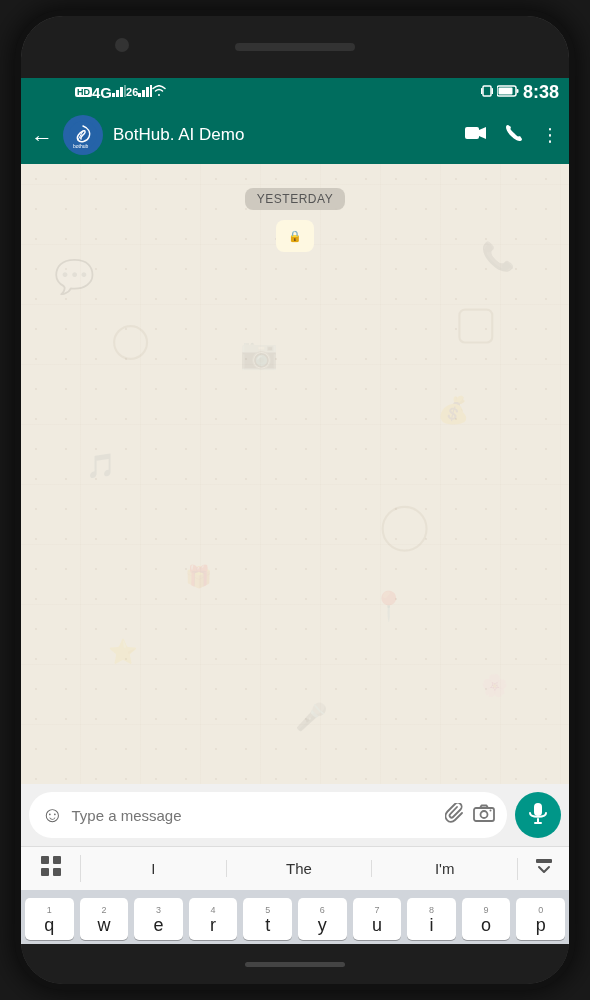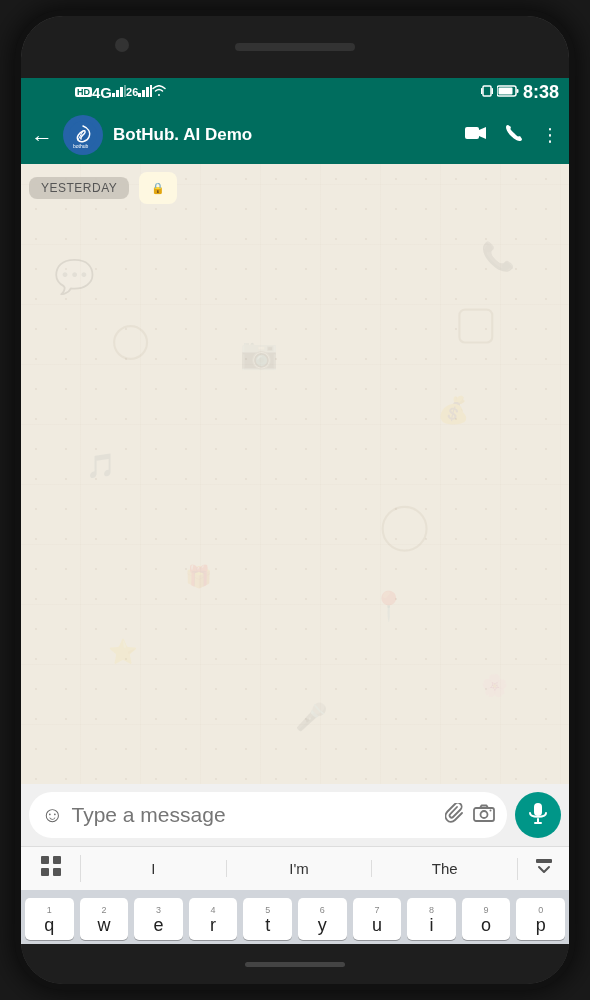--- a/index.html
+++ b/index.html
@@ -129,21 +129,21 @@
       justify-content: center;
     }
     .feather-svg {
       width: 30px;
       height: 30px;
     }
     .wa-title {
       flex: 1;
       color: #fff;
       font-size: 17px;
-      font-weight: 700;
+      font-weight: 400;
     }
     .wa-icons {
       display: flex;
       align-items: center;
       gap: 18px;
       color: #fff;
     }
     .wa-icon {
       font-size: 18px;
       cursor: pointer;
@@ -191,23 +191,23 @@
           transparent,
           transparent 59px,
           rgba(180,155,130,0.08) 60px
         );
     }
 
     .chat-content {
       position: relative;
       z-index: 1;
       display: flex;
-      flex-direction: row;
-      align-items: center;
-      padding: 8px;
+      flex-direction: column;
+      align-items: center;
+      padding: 24px;
       gap: 10px;
     }
 
     
     .date-label {
       background: rgba(200,195,185,0.85);
       border-radius: 8px;
       padding: 4px 12px;
       font-size: 12px;
       color: #555;
@@ -259,21 +259,21 @@
     }
     .emoji-btn {
       font-size: 22px;
       cursor: pointer;
       color: #666;
     }
     .msg-input {
       flex: 1;
       border: none;
       outline: none;
-      font-size: 21px;
+      font-size: 15px;
       color: #7f1d1d;
       background: transparent;
       caret-color: #009688;
     }
     .attach-icon {
       font-size: 18px;
       color: #777;
       cursor: pointer;
     }
     .camera-icon {
@@ -562,22 +562,22 @@
             <svg width="22" height="22" viewBox="0 0 22 22">
               <rect x="1" y="1" width="8" height="8" rx="1" fill="#555"></rect>
               <rect x="13" y="1" width="8" height="8" rx="1" fill="#555"></rect>
               <rect x="1" y="13" width="8" height="8" rx="1" fill="#555"></rect>
               <rect x="13" y="13" width="8" height="8" rx="1" fill="#555"></rect>
             </svg>
           </span>
         </div>
         <div class="ac-words">
           <span class="ac-word">I</span>
+          <span class="ac-word">The</span>
           <span class="ac-word">I'm</span>
-          <span class="ac-word">The</span>
         </div>
         <div class="ac-right">
           <span class="ac-collapse">
             <svg width="18" height="18" viewBox="0 0 18 18">
               <rect x="1" y="1" width="16" height="4" rx="1" fill="#555"></rect>
               <path d="M4 9 L9 14 L14 9" stroke="#555" stroke-width="2" fill="none" stroke-linecap="round" stroke-linejoin="round"></path>
             </svg>
           </span>
         </div>
       </div>

